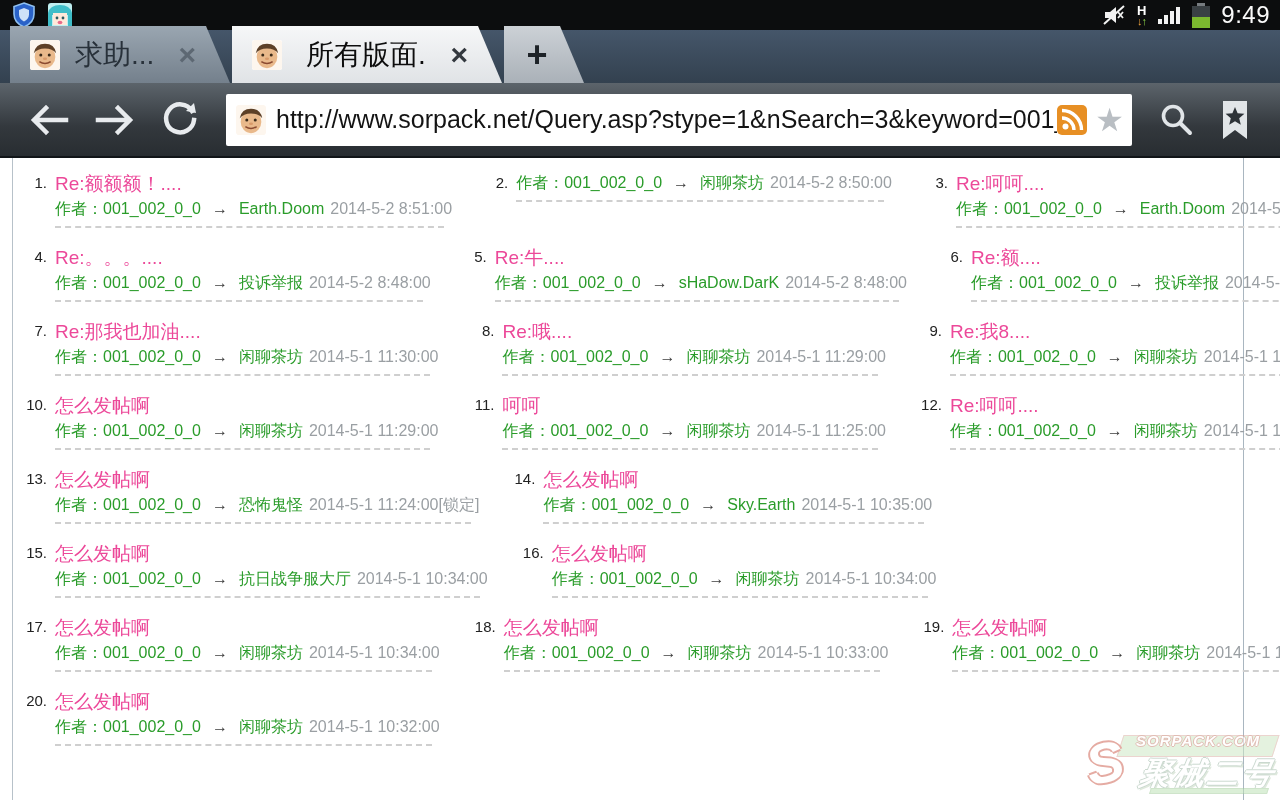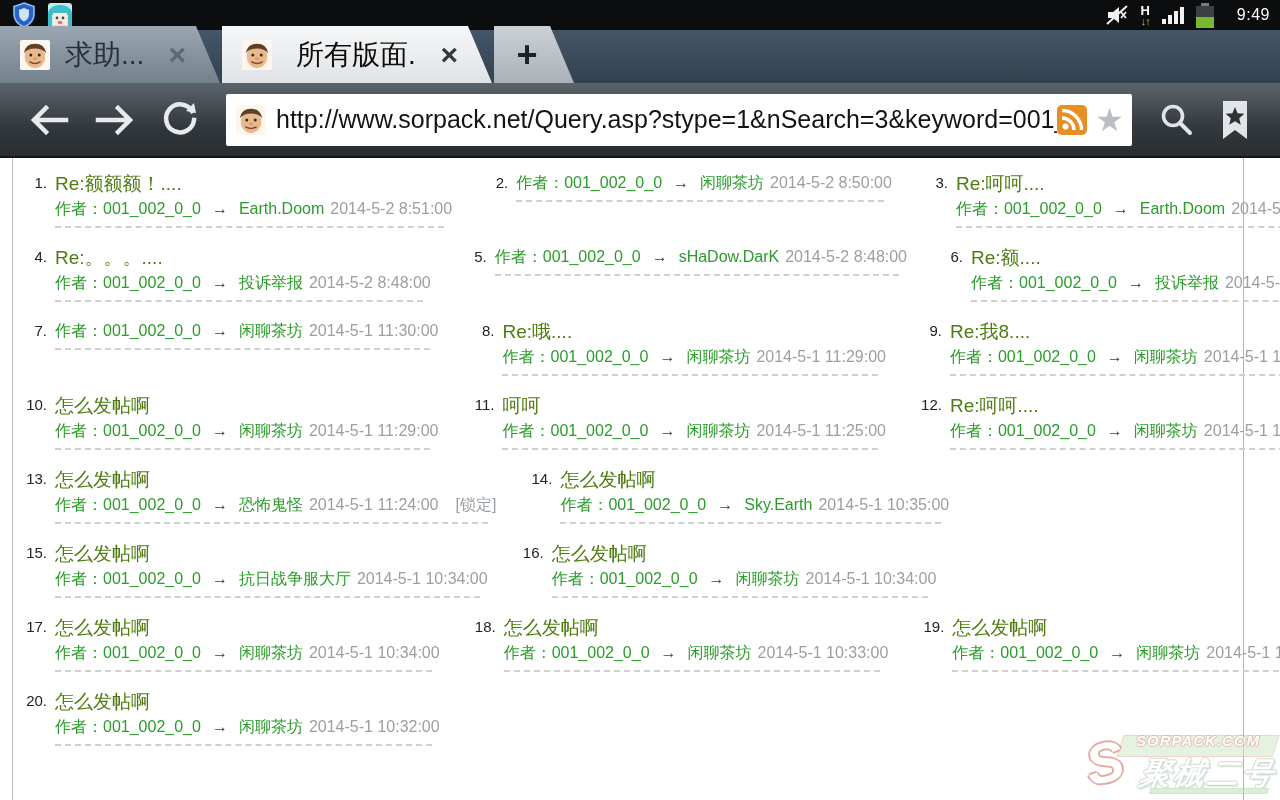--- a/index.html
+++ b/index.html
@@ -5,31 +5,31 @@
   * { margin:0; padding:0; box-sizing:border-box; }
   html,body { width:1280px; height:800px; overflow:hidden; }
   body { font-family:"Liberation Sans","DejaVu Sans",sans-serif; background:#fff; }
   .screen { width:1280px; height:800px; display:flex; flex-direction:column; overflow:hidden; }
 
   
   .statusbar { height:30px; background:#0c0d0e; display:flex; align-items:center; padding:0 10px 0 12px; flex:none; }
   .sb-left { display:flex; align-items:center; gap:12px; }
   .sb-spacer { flex:1; }
   .sb-right { display:flex; align-items:center; gap:11px; }
-  .sb-time { color:#fafafa; font-size:16px; line-height:28px; margin-left:12px; letter-spacing:0.5px; }
+  .sb-time { color:#fafafa; font-size:24px; line-height:28px; margin-left:0; letter-spacing:0.5px; }
   .hspa { display:flex; flex-direction:column; align-items:center; line-height:1; }
   .hspa .h { color:#fff; font-size:13px; font-weight:bold; }
   .hspa .arrows { font-size:11px; font-weight:bold; letter-spacing:-1px; margin-top:-1px; }
   .hspa .dn { color:#efa33c; } .hspa .up { color:#8fd44a; }
   .battery { width:18px; display:flex; flex-direction:column; align-items:center; }
   .battery .tip { width:8px; height:3px; background:#777c80; }
   .battery .bodyb { width:18px; height:22px; background:linear-gradient(to top,#7cb82f 0 52%,#3a4044 52% 100%); }
 
   
-  .tabstrip { height:53px; background:linear-gradient(#45566a,#33414f); display:flex; align-items:flex-end; padding-left:0; flex:none; }
+  .tabstrip { height:53px; background:linear-gradient(#45566a,#33414f); display:flex; align-items:flex-end; padding-left:10px; flex:none; }
   .tab { height:57px; display:flex; align-items:center; padding:0 34px 0 20px; gap:15px;
          clip-path:polygon(0 0,calc(100% - 24px) 0,100% 100%,0 100%); margin-right:2px; cursor:default; }
   .tab-inactive { width:220px; background:linear-gradient(#9aa6b1,#74808c); color:#28313a; }
   .tab-active { width:270px; background:linear-gradient(#f6f7f8,#e0e3e6); color:#0d0d0d;gap:24px; }
   .tab-label { font-size:28px; flex:1; white-space:nowrap; overflow:hidden; }
   .tab-close { font-size:30px; font-weight:bold; }
   .tab-inactive .tab-close { color:#5d6873; }
   .tab-active .tab-close { color:#33383e; }
   .newtab { width:80px; height:57px; background:linear-gradient(#ccd1d6,#aab1b8);
             clip-path:polygon(0 0,calc(100% - 24px) 0,100% 100%,0 100%);
@@ -48,26 +48,26 @@
   .url-star { font-size:32px; color:#b9bec3; line-height:30px; margin-left:8px; flex:none; }
 
   
   .content { flex:1; background:#fff; position:relative; overflow:hidden; }
   .resultbox { margin-left:12px; width:1232px; height:100%;
                border-left:1px solid #b7c1c9; border-right:1px solid #a9b6c0;
                padding-top:13px; }
   .row { display:flex; gap:26px; margin:0 0 17px 4px; }
   .item { flex:none; display:flex; min-width:388px; }
   .num { min-width:30px; text-align:right; font-size:15px; color:#222; padding-top:3px; margin-right:8px; }
-  .title { font-size:19px; color:#4d7c0f; line-height:26px; white-space:nowrap; }
+  .title { font-size:19px; color:#ec4899; line-height:26px; white-space:nowrap; }
   .meta { font-size:16px; line-height:24px; white-space:nowrap; }
   .author, .forum { color:#2a9c2a; }
   .arrow { color:#3c3c3c; margin:0 11px; }
   .date { color:#9a9fa3; margin-left:6px; }
-  .extra { color:#9a9fa3; margin-left:17px; }
+  .extra { color:#9a9fa3; margin-left:0; }
   .dash { border-bottom:2px dashed #cfcfcf; margin-top:5px; width:calc(100% - 8px); height:0; }
 
   
   .watermark { position:absolute; right:0; bottom:4px; width:196px; height:66px; opacity:0.55; pointer-events:none; }
   .wm-stripe { position:absolute; top:5px; left:36px; right:4px; height:22px; background:#cfe9c6;
                border:1px solid #deb1a8; transform:skewX(-18deg); }
   .wm-site { position:absolute; top:2px; left:52px; font-style:italic; font-weight:bold; font-size:15px;
              letter-spacing:1px; color:#fff;
              text-shadow:1px 0 #c98878,-1px 0 #c98878,0 1px #c98878,0 -1px #c98878; }
   .wm-name { position:absolute; top:23px; left:56px; font-style:italic; font-weight:bold; font-size:31px;
@@ -232,20 +232,21 @@
       <div class="meta">
         <span class="author">作者：001_002_0_0</span><span class="arrow">→</span><span class="forum">投诉举报</span><span class="date">2014-5-2 8:48:00</span>
       </div>
       <div class="dash"></div>
     </div>
   </div>
 
   <div class="item">
     <div class="num">5.</div>
     <div class="body">
+      <div class="title">Re:牛....</div>
       <div class="meta">
         <span class="author">作者：001_002_0_0</span><span class="arrow">→</span><span class="forum">sHaDow.DarK</span><span class="date">2014-5-2 8:48:00</span>
       </div>
       <div class="dash"></div>
     </div>
   </div>
 
   <div class="item">
     <div class="num">6.</div>
     <div class="body">
@@ -254,20 +255,21 @@
         <span class="author">作者：001_002_0_0</span><span class="arrow">→</span><span class="forum">投诉举报</span><span class="date">2014-5-2 8:47:00</span>
       </div>
       <div class="dash"></div>
     </div>
   </div>
 </div>
         <div class="row">
   <div class="item">
     <div class="num">7.</div>
     <div class="body">
+      <div class="title">Re:那我也加油....</div>
       <div class="meta">
         <span class="author">作者：001_002_0_0</span><span class="arrow">→</span><span class="forum">闲聊茶坊</span><span class="date">2014-5-1 11:30:00</span>
       </div>
       <div class="dash"></div>
     </div>
   </div>
 
   <div class="item">
     <div class="num">8.</div>
     <div class="body">

